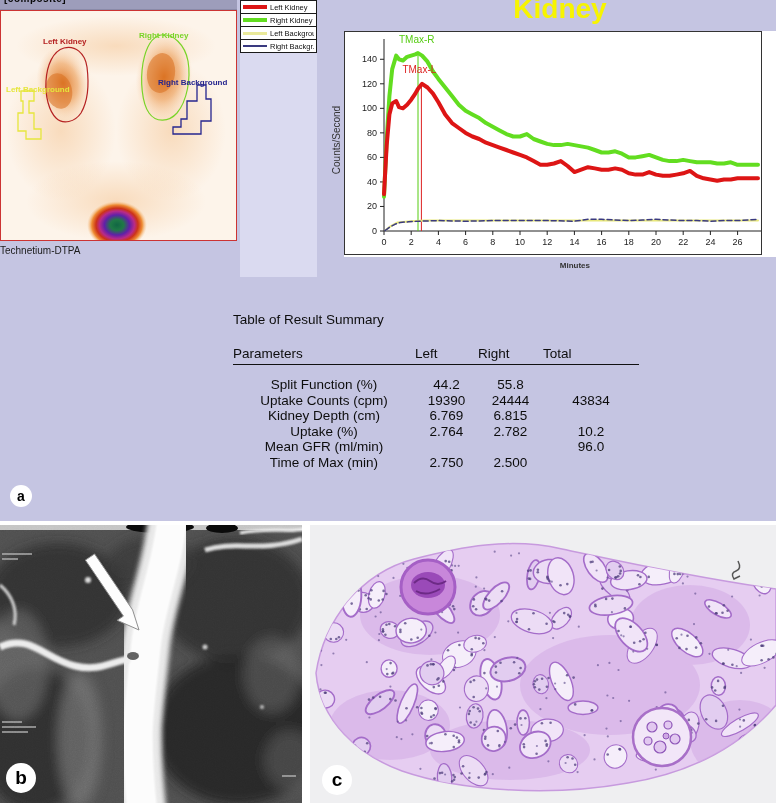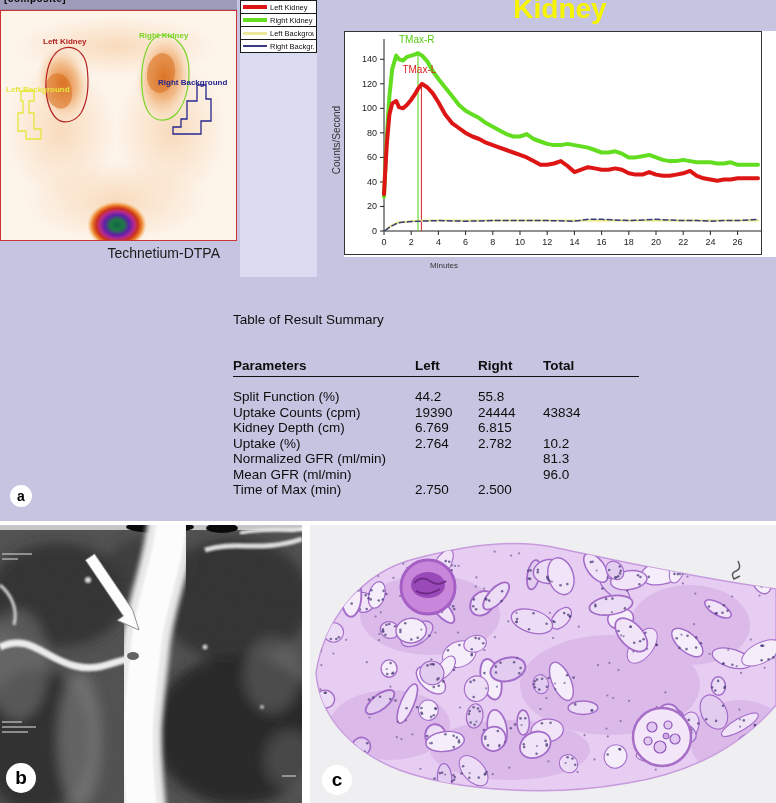--- a/index.html
+++ b/index.html
@@ -24,60 +24,60 @@
   .scinti-image{
     left:0;top:10px;width:235px;height:229px;background:#fdf4ea;
     border:1px solid #cc3333;overflow:hidden;
   }
   .roi-label{position:absolute;font-size:8px;font-weight:bold;white-space:nowrap;}
   .roi-label.lk{color:#b52222;}
   .roi-label.rk{color:#79d427;}
   .roi-label.lb{color:#e6e63c;}
   .roi-label.rb{color:#26268f;text-align:right;}
   .scinti-caption{
-    left:0;top:245px;width:220px;text-align:right;font-size:14px;color:#1a1a1a;
+    left:0;top:245px;width:220px;text-align:left;font-size:10px;color:#1a1a1a;
   }
 
   .legend-panel{left:240px;top:0;width:77px;height:277px;background:#dadaf0;}
   .legend-item{
     display:flex;align-items:center;height:12px;background:#ffffff;
     border:1px solid #1a1a1a;margin-top:-1px;padding:0 2px;
   }
   .legend-item:first-child{margin-top:0;}
   .legend-swatch{width:24px;margin-right:3px;flex:none;}
   .legend-label{font-size:7.5px;color:#111;white-space:nowrap;overflow:hidden;}
 
   .chart-title{
     left:440px;top:-7px;width:240px;text-align:center;
     font-size:28px;font-weight:bold;color:#f7f400;letter-spacing:0px;
   }
   .chart-panel{left:344px;top:31px;width:432px;height:226px;background:#ffffff;}
   .ylabel{
     left:278px;top:133px;width:120px;height:14px;text-align:center;
     transform:rotate(-90deg);font-size:10px;color:#333;
   }
-  .xlabel{left:430px;top:261px;width:160px;text-align:left;font-size:8px;font-weight:normal;color:#333;}
+  .xlabel{left:430px;top:261px;width:160px;text-align:right;font-size:8px;font-weight:bold;color:#333;}
 
   .fig-circle{
     background:#ffffff;border-radius:50%;display:flex;align-items:center;justify-content:center;
     font-weight:bold;color:#000;
   }
   .fig-a{left:10px;top:485px;width:22px;height:22px;font-size:14px;}
 
   
   .result-table{left:233px;top:312px;width:406px;color:#0d0d0d;}
-  .result-table .tbl-title{font-size:13.5px;margin-bottom:30px;}
+  .result-table .tbl-title{font-size:13.5px;margin-bottom:18px;}
   table.res{border-collapse:collapse;table-layout:fixed;width:406px;font-size:13.5px;}
   table.res col.c0{width:182px;} table.res col.c1{width:63px;}
   table.res col.c2{width:65px;} table.res col.c3{width:96px;}
   table.res th{
-    text-align:left;font-weight:bold;border-bottom:1.5px solid #111;
+    text-align:left;font-weight:normal;border-bottom:1.5px solid #111;
     padding:0 0 3px 0;height:16px;
   }
-  table.res td{padding:0;height:15.5px;line-height:15.5px;white-space:nowrap;}
+  table.res td{padding:0;height:15.5px;line-height:15.5px;white-space:nowrap;text-align:center;}
   table.res tr.spacer td{height:12px;border:none;}
 
   
   .panel-b{left:0;top:525px;width:302px;height:278px;background:#4a4a4a;overflow:hidden;}
   .panel-c{left:310px;top:525px;width:466px;height:278px;background:#efeff1;overflow:hidden;}
   .fig-b{left:6px;top:238px;width:30px;height:30px;font-size:19px;}
   .fig-c{left:12px;top:240px;width:30px;height:30px;font-size:19px;}
 </style>
 </head>
 <body>
@@ -256,26 +256,20 @@
             <td>Kidney Depth (cm)</td>
             <td>6.769</td>
             <td>6.815</td>
             <td></td>
           </tr>
           <tr>
             <td>Uptake (%)</td>
             <td>2.764</td>
             <td>2.782</td>
             <td>10.2</td>
-          </tr>
-          <tr>
-            <td>Normalized GFR (ml/min)</td>
-            <td></td>
-            <td></td>
-            <td>81.3</td>
           </tr>
           <tr>
             <td>Mean GFR (ml/min)</td>
             <td></td>
             <td></td>
             <td>96.0</td>
           </tr>
           <tr>
             <td>Time of Max (min)</td>
             <td>2.750</td>

